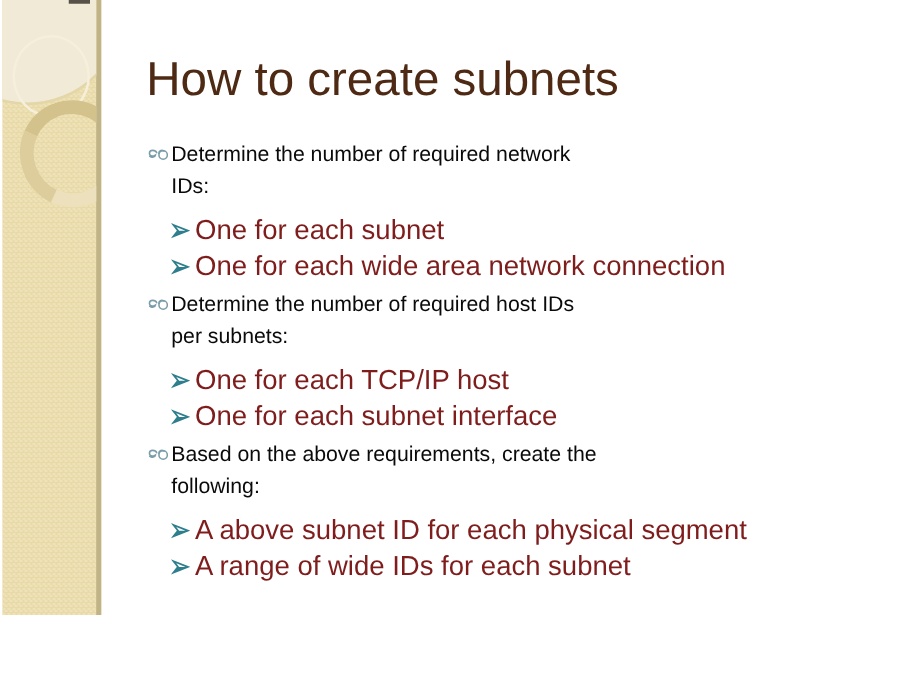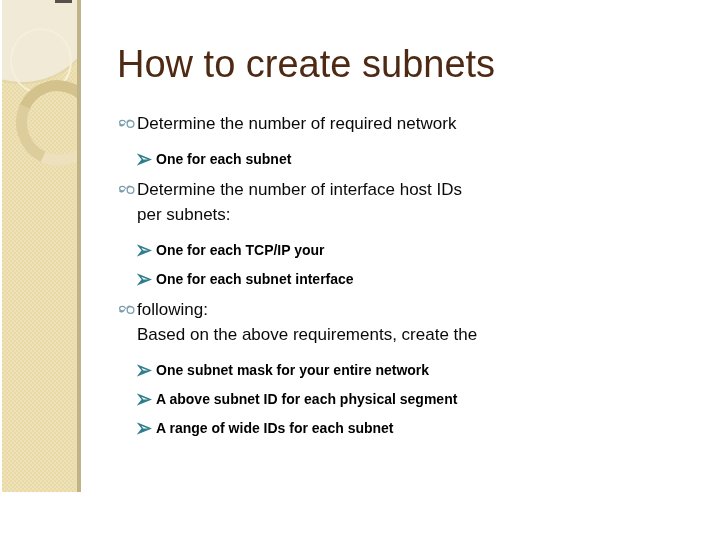--- a/index.html
+++ b/index.html
@@ -39,21 +39,21 @@
   
   .body{position:absolute;left:117px;top:111px;width:585px;color:var(--body-color,#000);}
   .l1{display:flex;align-items:flex-start;margin:0 0 12px 0;}
   .l1-icon{flex:0 0 20px;margin-top:7px;color:var(--bullet-glyph,#7b9dab);}
   .l1-icon svg{display:block;}
   .l1-lines{font-size:17px;line-height:25px;color:#0a0a0a;}
   .subs{margin:0 0 2px 20px;}
   .sub{display:flex;align-items:flex-start;margin:0 0 7px 0;white-space:nowrap;}
   .sub-icon{flex:0 0 19px;margin-top:4px;color:var(--arrow-glyph,#2f7e8e);}
   .sub-icon svg{display:block;}
-  .sub-text{font-size:14px;line-height:22px;color:#000000;font-weight:bold;}
+  .sub-text{font-size:22px;line-height:22px;color:#7f1d1d;}
   .arrow-outline{fill:#ffffff;stroke:currentColor;stroke-width:1.5;stroke-linejoin:miter;}
   .arrow-fill{fill:currentColor;}
   .ribbon{stroke:currentColor;fill:none;stroke-width:1.7;stroke-linecap:round;}
 </style>
 </head>
 <body>
 
 <div class="slide">
 
   <div class="band">
@@ -70,59 +70,69 @@
       <div class="l1">
         <span class="l1-icon">
           <svg viewBox="0 0 26 16" width="19" height="12">
             <path class="ribbon" d="M11.5 5.5 C10 2, 3.5 2, 3.5 6 C3.5 9.5, 9 10.5, 10.5 7.2 C10 10, 5.5 11.5, 3.8 9.5"></path>
             <circle class="ribbon" cx="18.5" cy="8" r="4.6"></circle>
             <path class="ribbon" d="M19.5 3.6 C16.5 1.8, 13.5 3.4, 13.8 6.2"></path>
           </svg>
         </span>
         <div class="l1-lines">
             <div>Determine the number of required network</div>
+            <div>IDs:</div>
           </div>
       </div>
       <div class="subs">
     <div class="sub">
       <span class="sub-icon">
         <svg viewBox="0 0 16 16" width="15" height="15">
           <path class="arrow-outline" d="M2 3.2 L14 8 L2 12.8 L5.8 8 Z"></path>
           <path class="arrow-fill" d="M2 12.8 L14 8 L5.8 8 Z"></path>
         </svg>
       </span>
       <span class="sub-text">One for each subnet</span>
     </div>
 
+    <div class="sub">
+      <span class="sub-icon">
+        <svg viewBox="0 0 16 16" width="15" height="15">
+          <path class="arrow-outline" d="M2 3.2 L14 8 L2 12.8 L5.8 8 Z"></path>
+          <path class="arrow-fill" d="M2 12.8 L14 8 L5.8 8 Z"></path>
+        </svg>
+      </span>
+      <span class="sub-text">One for each wide area network connection</span>
+    </div>
   </div>
     </div>
 
     <div class="section">
       <div class="l1">
         <span class="l1-icon">
           <svg viewBox="0 0 26 16" width="19" height="12">
             <path class="ribbon" d="M11.5 5.5 C10 2, 3.5 2, 3.5 6 C3.5 9.5, 9 10.5, 10.5 7.2 C10 10, 5.5 11.5, 3.8 9.5"></path>
             <circle class="ribbon" cx="18.5" cy="8" r="4.6"></circle>
             <path class="ribbon" d="M19.5 3.6 C16.5 1.8, 13.5 3.4, 13.8 6.2"></path>
           </svg>
         </span>
         <div class="l1-lines">
-            <div>Determine the number of interface host IDs</div>
+            <div>Determine the number of required host IDs</div>
             <div>per subnets:</div>
           </div>
       </div>
       <div class="subs">
     <div class="sub">
       <span class="sub-icon">
         <svg viewBox="0 0 16 16" width="15" height="15">
           <path class="arrow-outline" d="M2 3.2 L14 8 L2 12.8 L5.8 8 Z"></path>
           <path class="arrow-fill" d="M2 12.8 L14 8 L5.8 8 Z"></path>
         </svg>
       </span>
-      <span class="sub-text">One for each TCP/IP your</span>
+      <span class="sub-text">One for each TCP/IP host</span>
     </div>
 
     <div class="sub">
       <span class="sub-icon">
         <svg viewBox="0 0 16 16" width="15" height="15">
           <path class="arrow-outline" d="M2 3.2 L14 8 L2 12.8 L5.8 8 Z"></path>
           <path class="arrow-fill" d="M2 12.8 L14 8 L5.8 8 Z"></path>
         </svg>
       </span>
       <span class="sub-text">One for each subnet interface</span>
@@ -133,34 +143,25 @@
     <div class="section">
       <div class="l1">
         <span class="l1-icon">
           <svg viewBox="0 0 26 16" width="19" height="12">
             <path class="ribbon" d="M11.5 5.5 C10 2, 3.5 2, 3.5 6 C3.5 9.5, 9 10.5, 10.5 7.2 C10 10, 5.5 11.5, 3.8 9.5"></path>
             <circle class="ribbon" cx="18.5" cy="8" r="4.6"></circle>
             <path class="ribbon" d="M19.5 3.6 C16.5 1.8, 13.5 3.4, 13.8 6.2"></path>
           </svg>
         </span>
         <div class="l1-lines">
+            <div>Based on the above requirements, create the</div>
             <div>following:</div>
-            <div>Based on the above requirements, create the</div>
           </div>
       </div>
       <div class="subs">
-    <div class="sub">
-      <span class="sub-icon">
-        <svg viewBox="0 0 16 16" width="15" height="15">
-          <path class="arrow-outline" d="M2 3.2 L14 8 L2 12.8 L5.8 8 Z"></path>
-          <path class="arrow-fill" d="M2 12.8 L14 8 L5.8 8 Z"></path>
-        </svg>
-      </span>
-      <span class="sub-text">One subnet mask for your entire network</span>
-    </div>
 
     <div class="sub">
       <span class="sub-icon">
         <svg viewBox="0 0 16 16" width="15" height="15">
           <path class="arrow-outline" d="M2 3.2 L14 8 L2 12.8 L5.8 8 Z"></path>
           <path class="arrow-fill" d="M2 12.8 L14 8 L5.8 8 Z"></path>
         </svg>
       </span>
       <span class="sub-text">A above subnet ID for each physical segment</span>
     </div>

